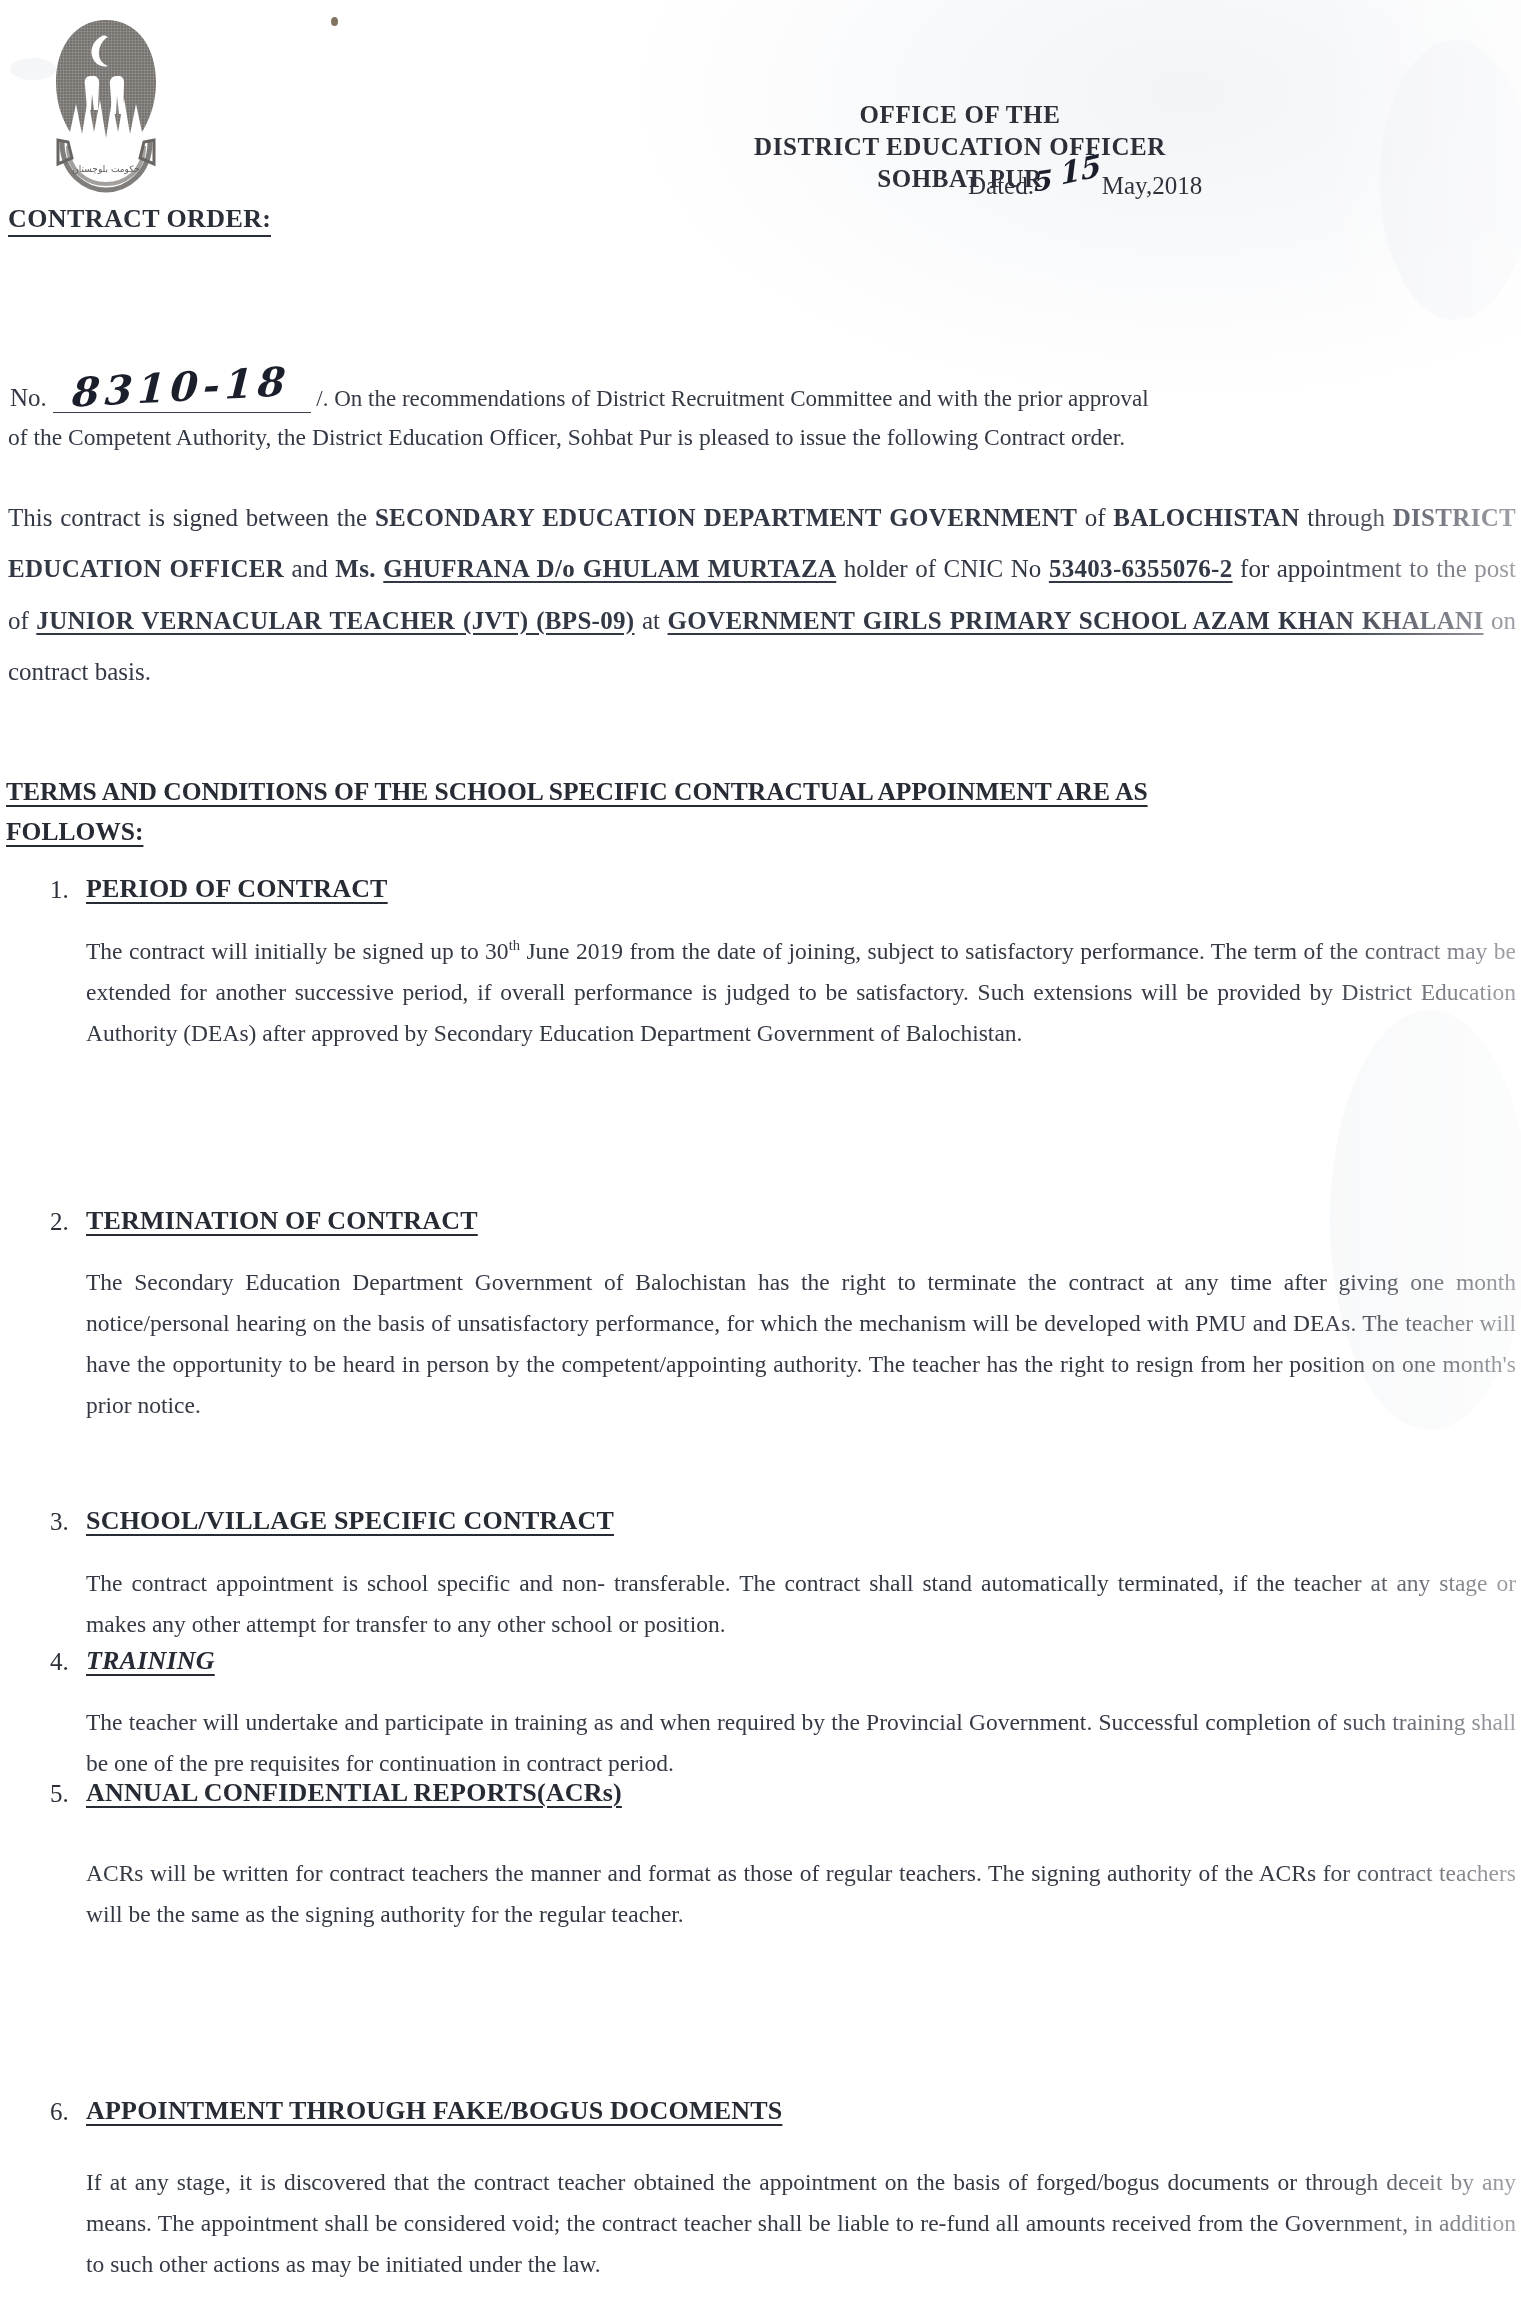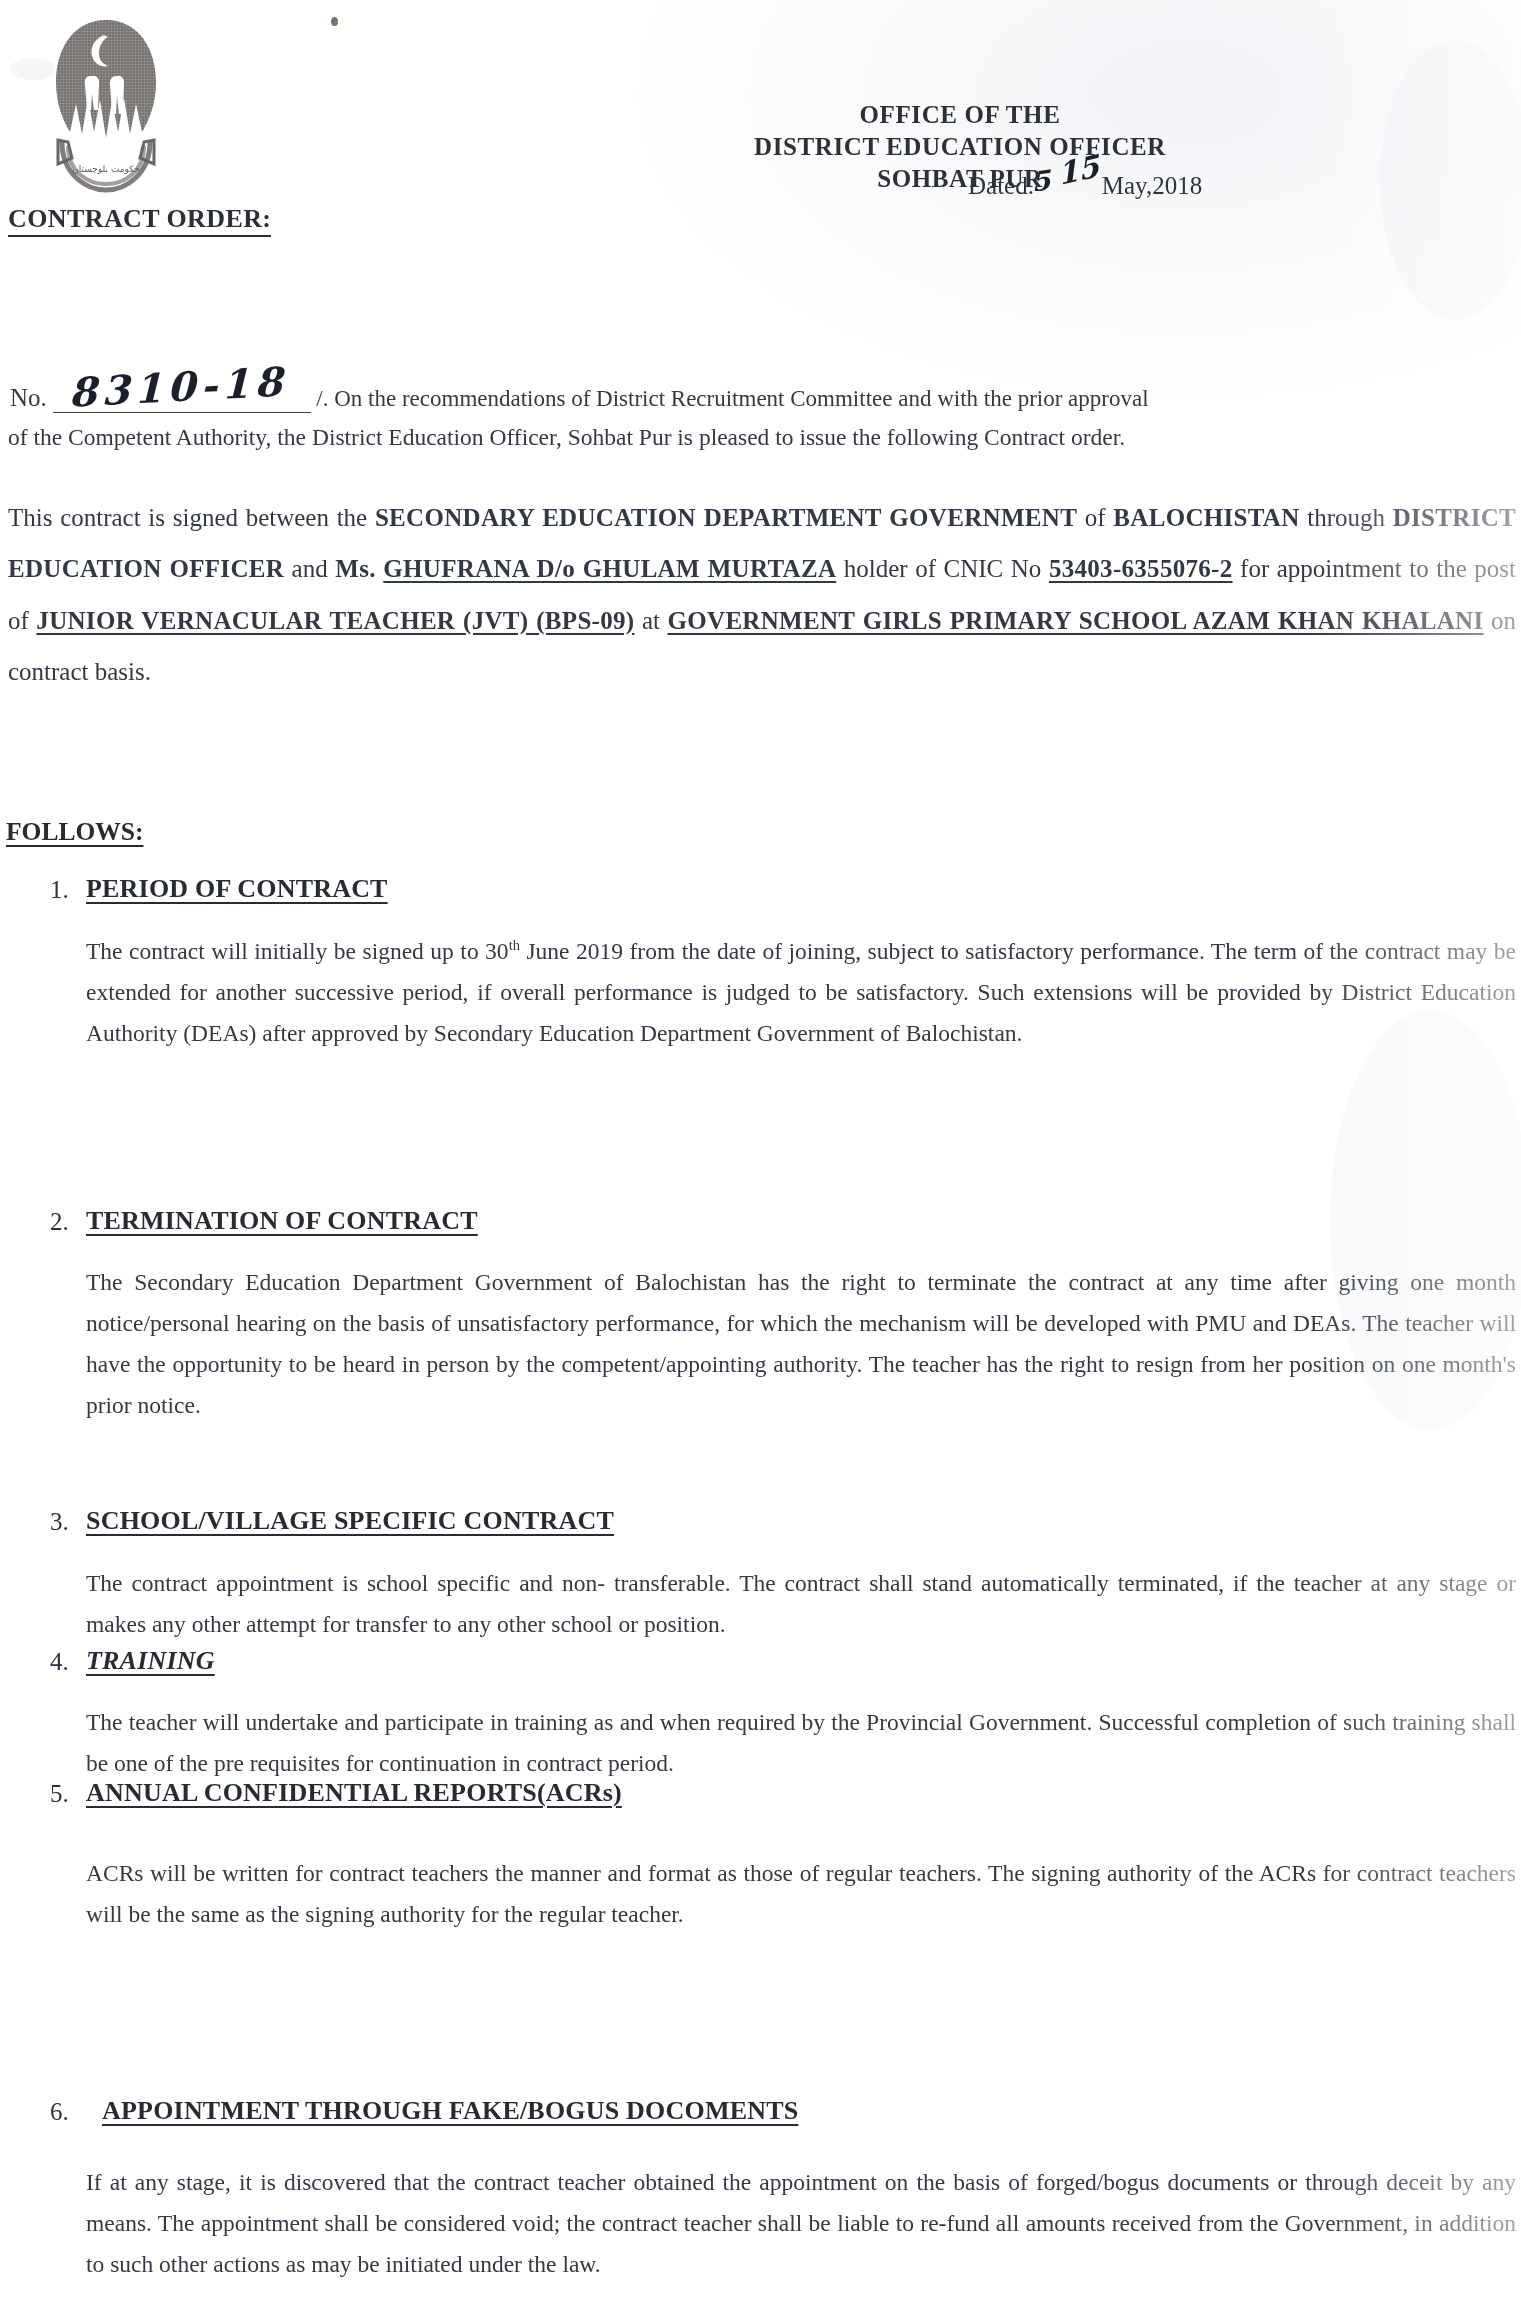--- a/index.html
+++ b/index.html
@@ -266,21 +266,21 @@
     <span>/. On the recommendations of District Recruitment Committee and with the prior approval</span>
   </div>
 
   <div class="para p-intro-2">of the Competent Authority, the District Education Officer, Sohbat Pur is pleased to issue the following Contract order.</div>
 
   <div class="para p-main">
     <span>This contract is signed between the </span><b>SECONDARY EDUCATION DEPARTMENT GOVERNMENT</b><span> of </span><b>BALOCHISTAN</b><span> through </span><b>DISTRICT EDUCATION OFFICER</b><span> and </span><b>Ms.</b> <b class="u">GHUFRANA D/o GHULAM MURTAZA</b><span> holder of CNIC No </span><b class="u">53403-6355076-2</b><span> for appointment to the post of </span><b class="u">JUNIOR VERNACULAR TEACHER (JVT) (BPS-09)</b><span> at </span><b class="u">GOVERNMENT GIRLS PRIMARY SCHOOL   AZAM KHAN KHALANI</b><span> on contract basis.</span>
   </div>
 
   <div class="terms-head">
-    <br>
+    <span>TERMS AND CONDITIONS OF THE SCHOOL SPECIFIC CONTRACTUAL APPOINMENT ARE AS</span><br>
     <span>FOLLOWS:</span>
   </div>
 
   <div class="sec-num" style="left:50px;top:876px;">1.</div>
   <div class="sec-title" style="left:86px;top:874px;">PERIOD OF CONTRACT</div>
   <div class="sec-body" style="top:931px;">
     <span>The contract will initially be signed up to 30</span><sup>th</sup><span> June 2019 from the date of joining, subject to satisfactory performance. The term of the contract may be extended for another successive period, if overall performance is judged to be satisfactory. Such extensions will be provided by District Education Authority (DEAs) after approved by Secondary Education Department Government of Balochistan.</span>
   </div>
 
   <div class="sec-num" style="left:50px;top:1208px;">2.</div>
@@ -293,17 +293,17 @@
 
   <div class="sec-num" style="left:50px;top:1648px;">4.</div>
   <div class="sec-title" style="left:86px;top:1646px;font-style:italic;">TRAINING</div>
   <div class="sec-body" style="top:1702px;">The teacher will undertake and participate in training as and when required by the Provincial Government. Successful completion of such training shall be one of the pre requisites for continuation in contract period.</div>
 
   <div class="sec-num" style="left:50px;top:1780px;">5.</div>
   <div class="sec-title" style="left:86px;top:1778px;">ANNUAL CONFIDENTIAL REPORTS(ACRs)</div>
   <div class="sec-body" style="top:1853px;">ACRs will be written for contract teachers the manner and format as those of regular teachers. The signing authority of the ACRs for contract teachers will be the same as the signing authority for the regular teacher.</div>
 
   <div class="sec-num" style="left:50px;top:2098px;">6.</div>
-  <div class="sec-title" style="left:102px;top:2096px;">APPOINTMENT THROUGH FAKE/BOGUS DOCOMENTS</div>
+  <div class="sec-title" style="left:86px;top:2096px;">APPOINTMENT THROUGH FAKE/BOGUS DOCOMENTS</div>
   <div class="sec-body" style="top:2162px;">If at any stage, it is discovered that the contract teacher obtained the appointment on the basis of forged/bogus documents or through deceit by any means. The appointment shall be considered void; the contract teacher shall be liable to re-fund all amounts received from the Government, in addition to such other actions as may be initiated under the law.</div>
 
   <div class="fade-right"></div>
 </div>
 
 </body></html>

